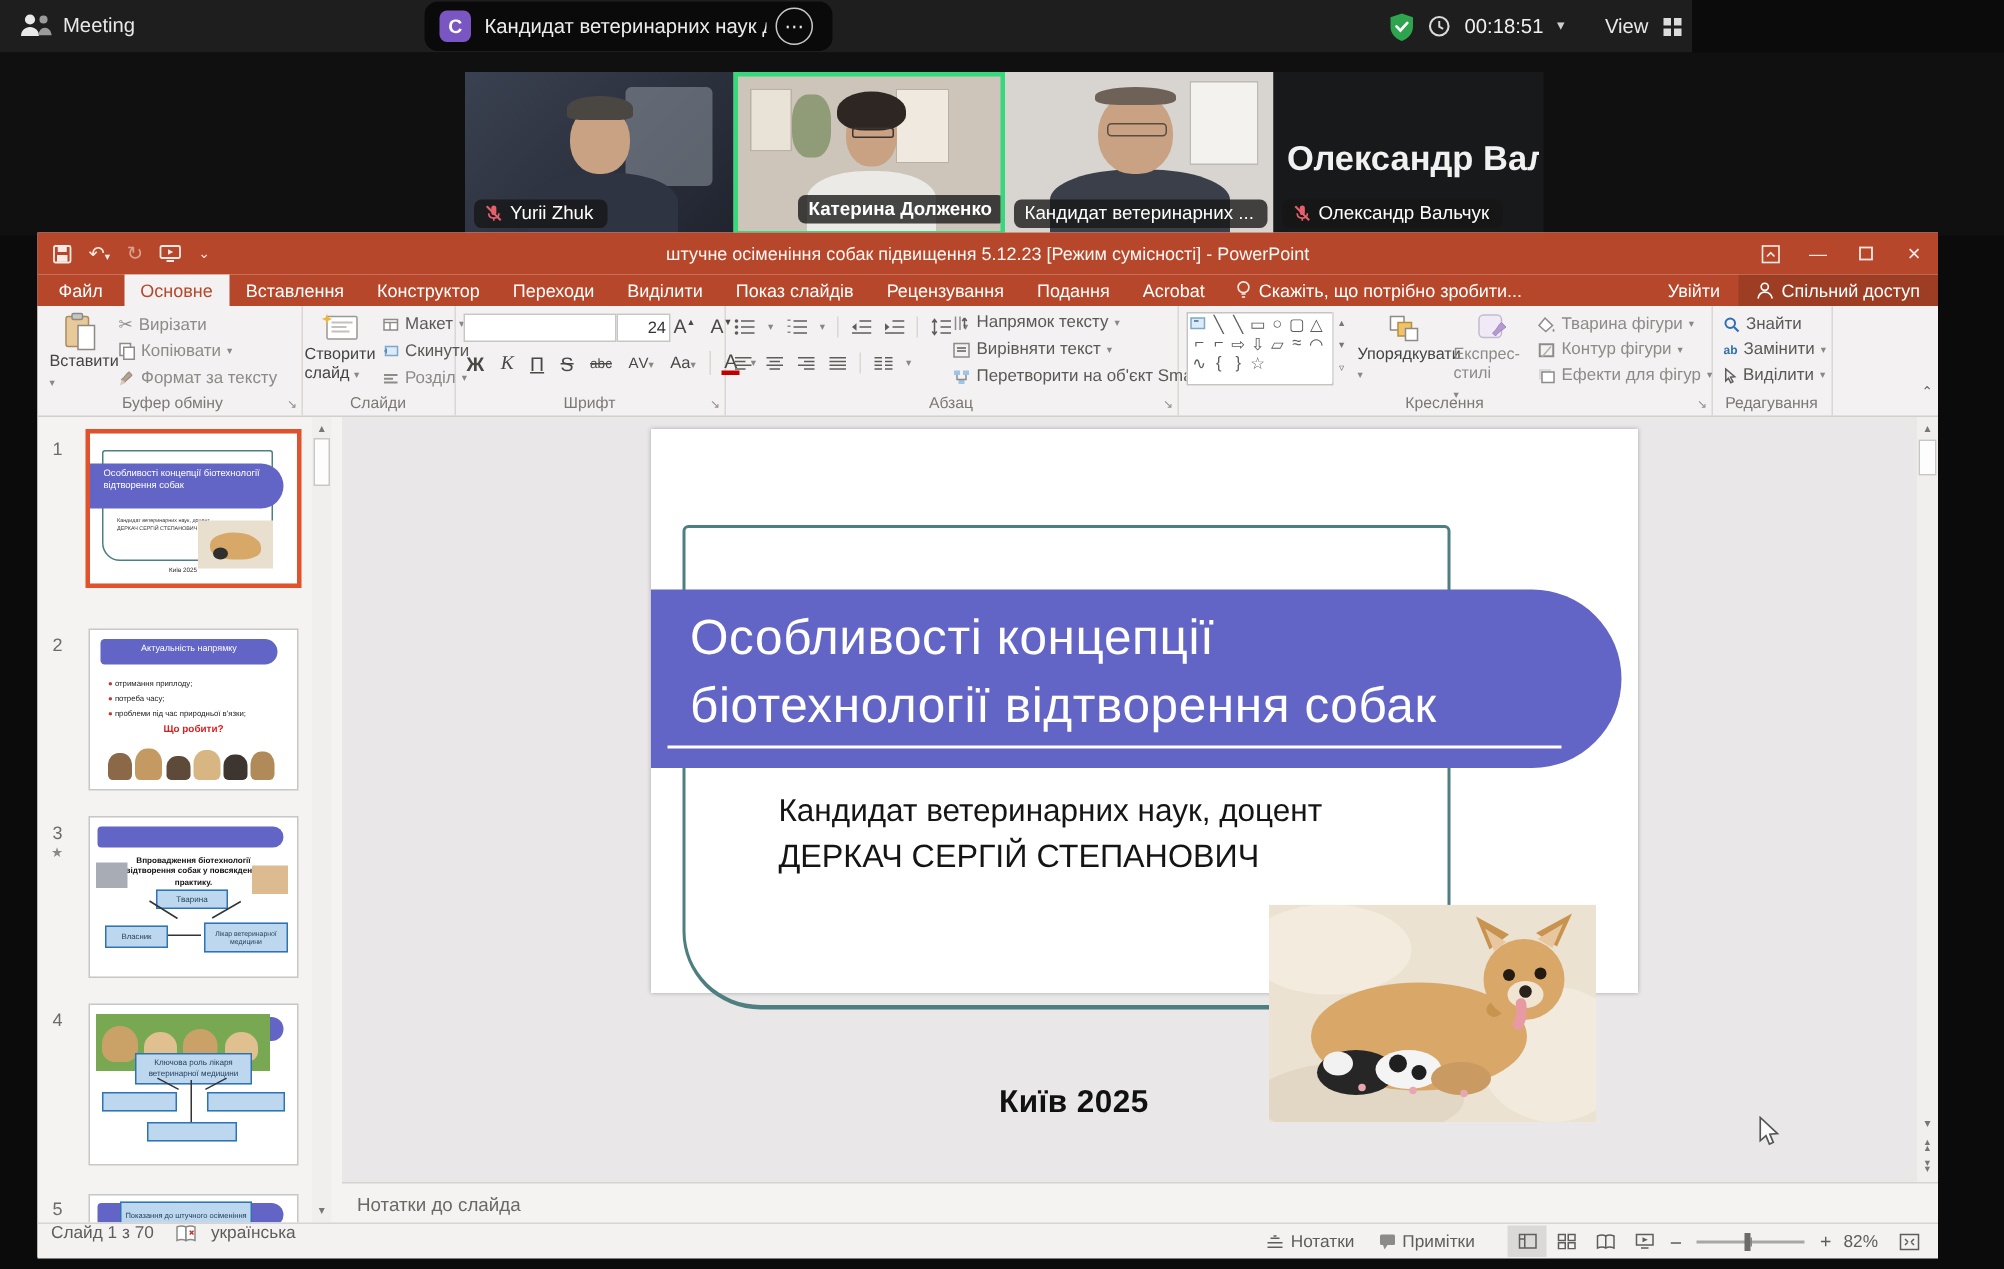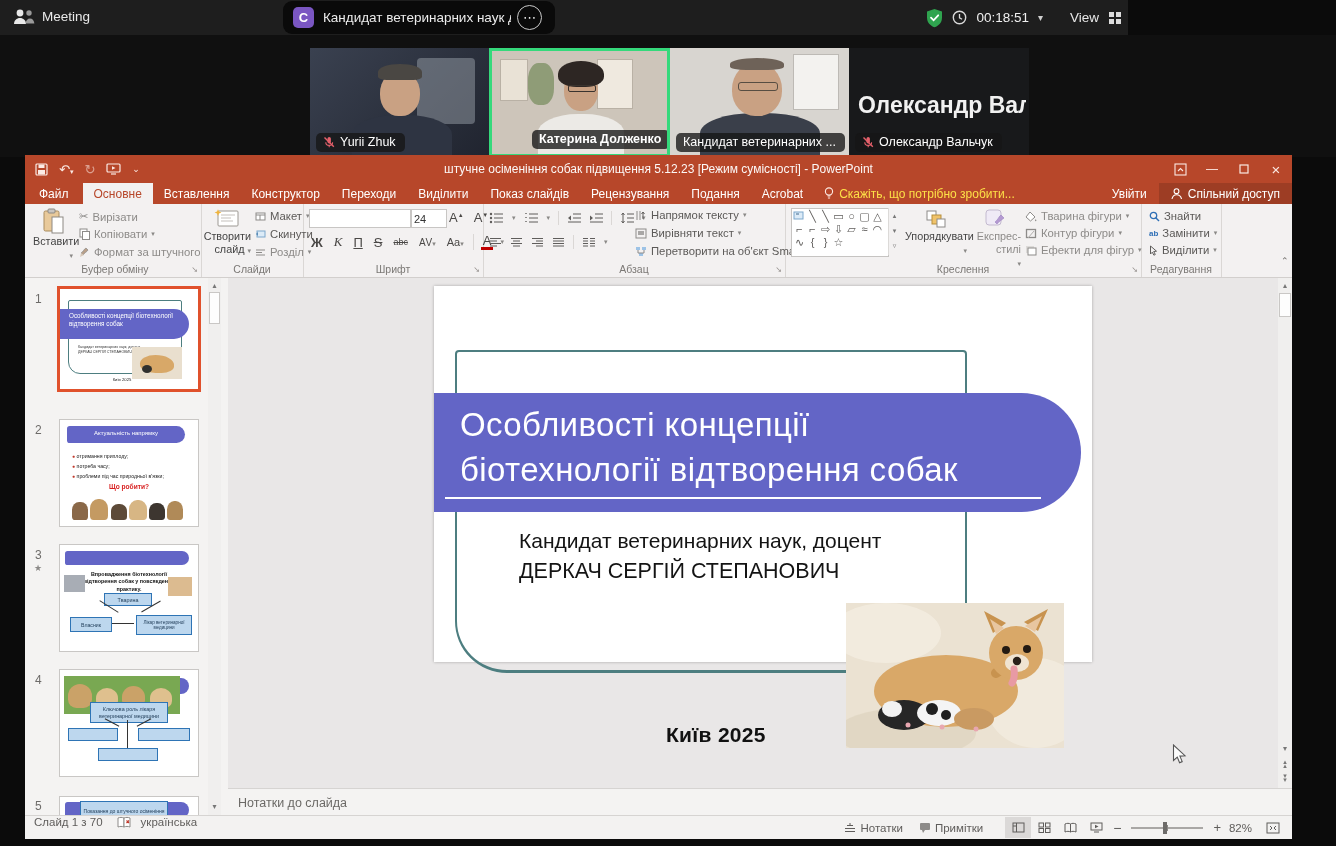--- a/index.html
+++ b/index.html
@@ -35,30 +35,30 @@
   .ppwin{left:25px;top:155px;width:1267px;height:683px;background:#f3f1f1;}
   .ppt-titlebar{left:25px;top:155px;width:1267px;height:28px;background:#b7472a;color:#fff;display:flex;align-items:center;}
   .qat{display:flex;align-items:center;gap:11px;margin-left:10px;font-size:13px;color:#fbeae4;}
   .win-title{position:absolute;left:0;right:0;text-align:center;font-size:12px;color:rgba(255,255,255,.96);pointer-events:none;}
   .winbtns{margin-left:auto;display:flex;height:28px;}
   .winbtn{width:32px;height:28px;display:flex;align-items:center;justify-content:center;color:#fbe9e3;font-size:12px;}
 
   .ppt-tabs{left:25px;top:183px;width:1267px;height:21px;background:#b7472a;display:flex;align-items:stretch;font-size:12px;color:#fff;}
   .ptab{padding:0 11px;display:flex;align-items:center;}
   .ptab.active{background:#f3f1f1;color:#b7472a;}
-  .tellme{display:flex;align-items:center;gap:5px;padding:0 10px;color:#fde047;}
+  .tellme{display:flex;align-items:center;gap:5px;padding:0 10px;color:#ffffff;}
   .tabs-right{margin-left:auto;display:flex;align-items:center;}
   .signin{padding:0 12px;}
   .sharebox{background:rgba(0,0,0,.14);height:21px;display:flex;align-items:center;gap:6px;padding:0 12px;}
 
   .ribbon{left:25px;top:204px;width:1267px;height:73px;background:#f3f1f1;border-bottom:1px solid #d2cfcd;}
   .rgroup{position:absolute;top:0;height:73px;border-right:1px solid #dad7d5;}
   .glabel{position:absolute;bottom:2px;left:0;right:0;text-align:center;font-size:10.5px;color:#7b7875;}
   .launcher{position:absolute;bottom:3px;right:3px;font-size:8px;color:#948f8c;}
-  .bigbtn{position:absolute;text-align:right;font-size:10.8px;color:#444;line-height:13px;}
+  .bigbtn{position:absolute;text-align:left;font-size:10.8px;color:#444;line-height:13px;}
   .rrow{position:absolute;display:flex;align-items:center;gap:4px;font-size:11.3px;color:#5b5957;white-space:nowrap;}
   .gray{color:#8d8b89;}
   .combo{height:17px;background:#fff;border:1px solid #c8c6c4;font-size:11px;color:#333;padding:0 2px;
     font-family:"Liberation Sans",sans-serif;}
   .fbtn{font-size:13px;color:#4a4846;padding:0 2px;}
   .dd{font-size:7px;color:#8a8886;}
   .cell{width:13px;text-align:center;font-size:11px;color:#5f5d5b;}
   .vline{width:1px;background:#dad7d5;height:20px;}
 
   
@@ -285,21 +285,21 @@
           <rect x="3.5" y="3.5" width="7" height="8" fill="#fff" stroke="#8d8b89"></rect>
         </svg>
         <span>Копіювати</span>
           <span class="dd">▾</span>
       </div>
       <div class="rrow gray" style="left:50px;top:42px;">
         <svg width="11" height="12" viewBox="0 0 11 12">
           <path d="M2 7c2-1 3-4 5-5l2 2c-1 2-4 3-5 5z" fill="#b9a089" stroke="#8d8b89" stroke-width=".7"></path>
           <path d="M2 7 1 11l4-2" fill="#d8c9b9"></path>
         </svg>
-        <span>Формат за штучного</span>
+        <span>Формат за тексту</span>
       </div>
       <div class="glabel">Буфер обміну</div>
       <div class="launcher">↘</div>
     </div>
 
     <div class="rgroup" style="left:176px;width:102px;">
       <div class="bigbtn" style="left:2px;top:4px;width:48px;">
         <svg width="26" height="22" viewBox="0 0 26 22" style="margin:0 auto">
           <rect x="4" y="3" width="20" height="15" rx="1" fill="#fff" stroke="#9c9893"></rect>
           <path d="M7 7h14M7 10h10M7 13h12" stroke="#c4c0bb" stroke-width="1.2"></path>
@@ -327,21 +327,21 @@
             <path d="M1 2h9M1 4.5h6M1 7h9" stroke="#8d8b89" stroke-width="1.2"></path>
           </svg>
         <span>Розділ</span>
           <span class="dd">▾</span>
       </div>
       <div class="glabel">Слайди</div>
     </div>
 
     <div class="rgroup" style="left:278px;width:180px;">
       <input class="combo abs" style="left: 6px; top: 5px; width: 96px;">
-      <input class="combo abs" style="left: 108px; top: 5px; width: 30px;" value="24">
+      <input class="combo abs" style="left: 108px; top: 5px; width: 30px; text-align: right;" value="24">
       <div class="rrow" style="left:144px;top:6px;gap:6px;">
         <span class="fbtn">А<sup style="font-size:6px">▲</sup></span>
         <span class="fbtn">А<sup style="font-size:6px">▼</sup></span>
       </div>
       <div class="rrow" style="left:6px;top:30px;gap:7px;">
         <span class="fbtn" style="font-weight:bold">Ж</span>
         <span class="fbtn" style="font-style:italic;font-family:'Liberation Serif',serif">К</span>
         <span class="fbtn" style="text-decoration:underline">П</span>
         <span class="fbtn" style="text-decoration:line-through">S</span>
         <span class="fbtn" style="font-size:9px;text-decoration:line-through">abc</span>

